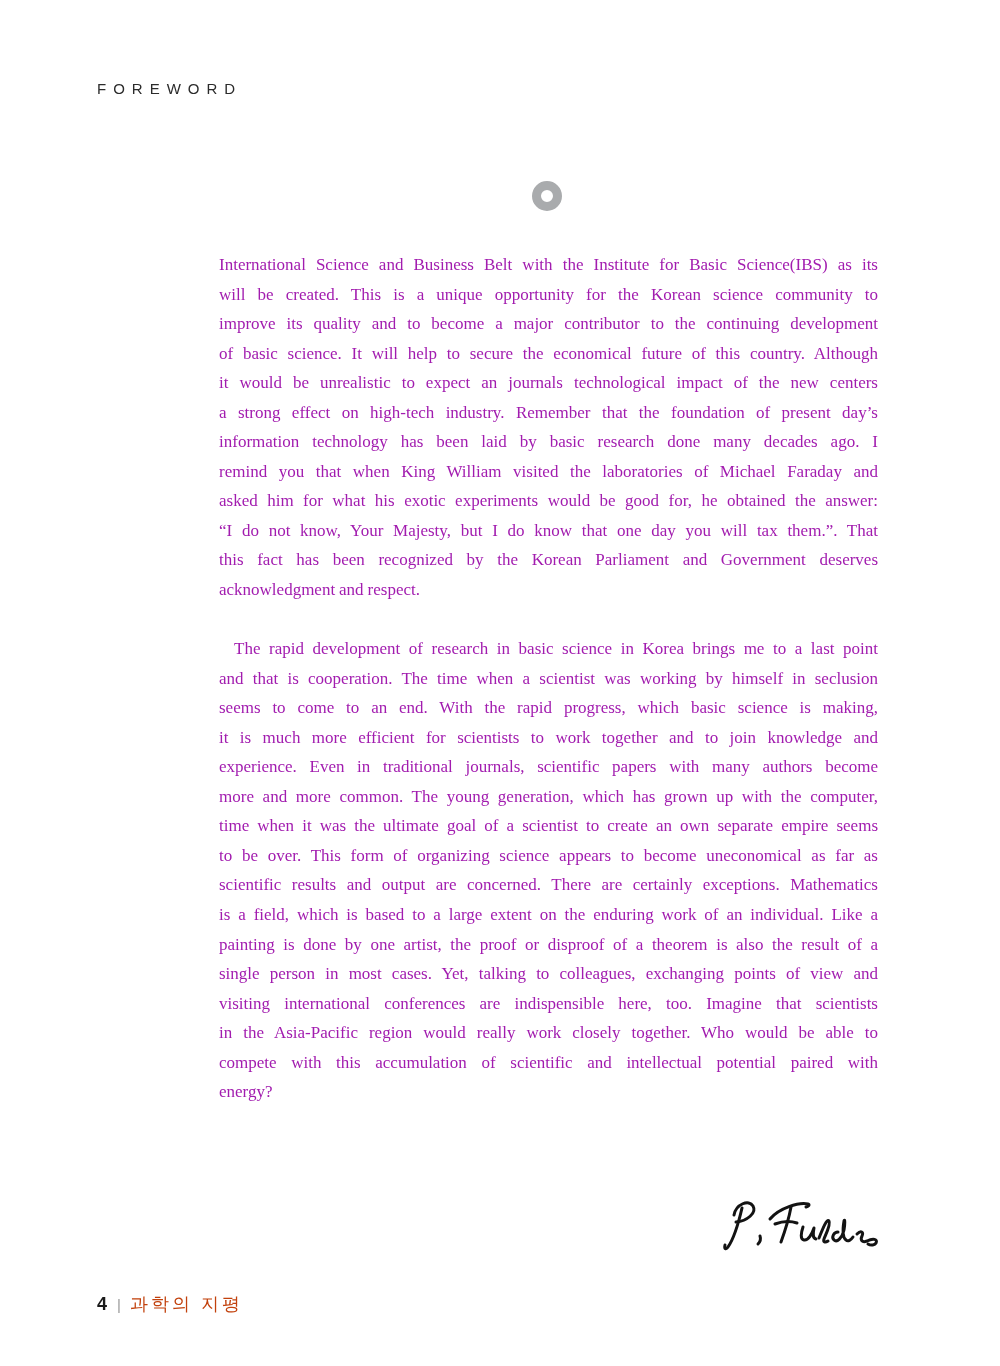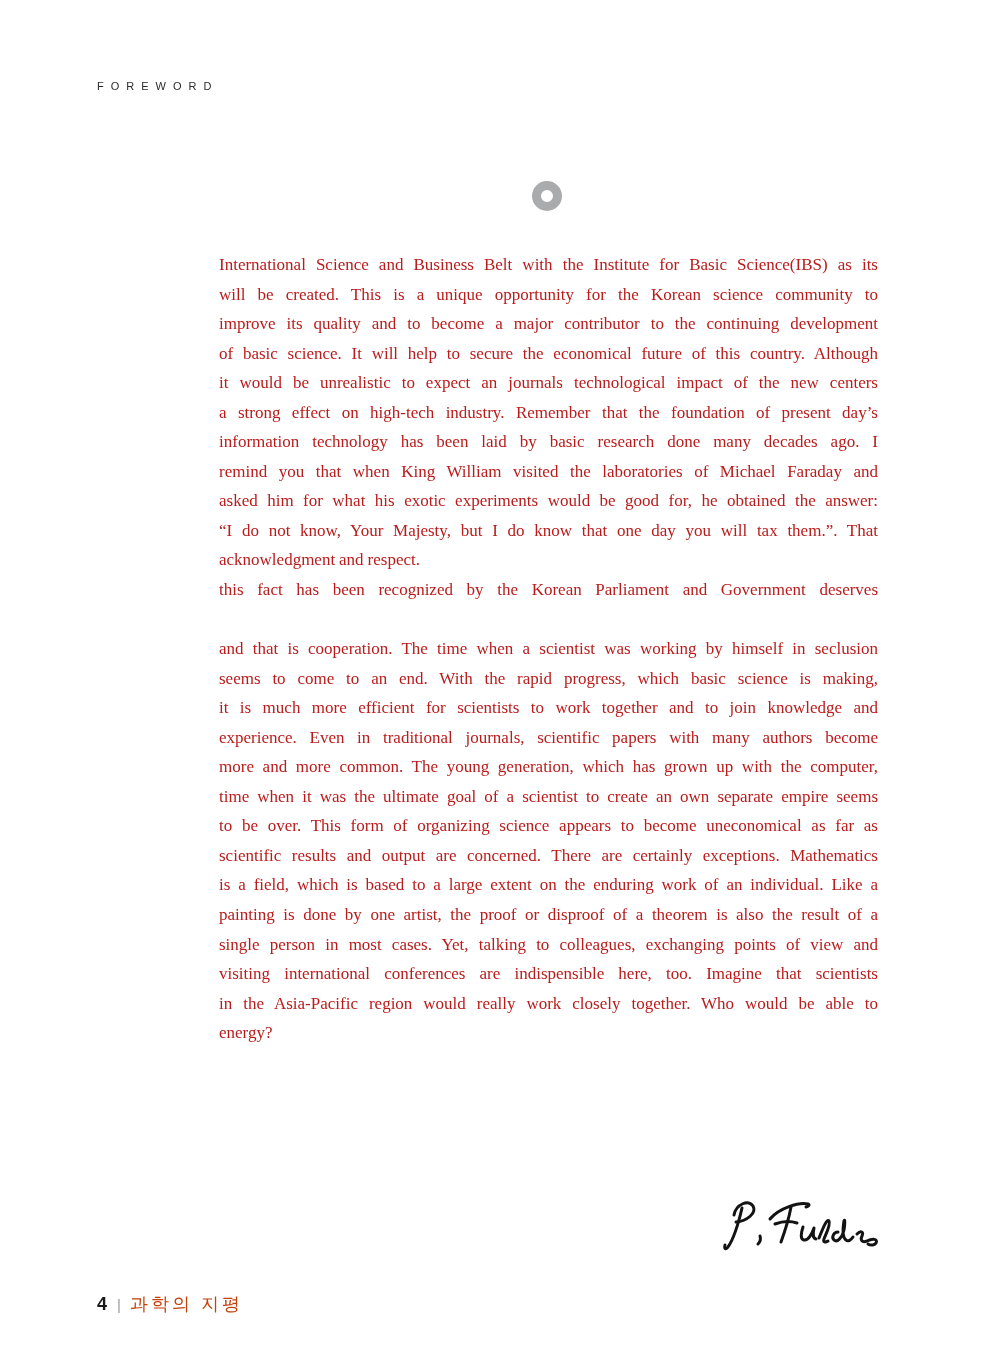--- a/index.html
+++ b/index.html
@@ -14,21 +14,21 @@
     background: #ffffff;
     overflow: hidden;
     font-family: "Liberation Serif", serif;
     color: #111111;
   }
   .foreword-header {
     position: absolute;
     left: 97px;
     top: 80px;
     font-family: "Liberation Sans", sans-serif;
-    font-size: 11px;
+    font-size: 15px;
     font-weight: 500;
     letter-spacing: 7px;
     color: #2b2b2b;
   }
   .donut {
     position: absolute;
     left: 532px;
     top: 181px;
     width: 30px;
     height: 30px;
@@ -38,21 +38,21 @@
     background: transparent;
   }
   .article-text {
     position: absolute;
     left: 219px;
     top: 250px;
     width: 659px;
     font-family: "Liberation Serif", serif;
     font-size: 17px;
     line-height: 29.56px;
-    color: #b91c1c;
+    color: #a21caf;
     word-spacing: -0.3px;
   }
   .paragraph { margin: 0; }
   .paragraph + .paragraph { margin-top: 29.56px; }
   .line {
     text-align: justify;
     text-align-last: justify;
     height: 29.56px;
     overflow: hidden;
     white-space: normal;
@@ -113,37 +113,39 @@
         <div class="line">International Science and Business Belt with the Institute for Basic Science(IBS) as its</div>
         <div class="line">will be created. This is a unique opportunity for the Korean science community to</div>
         <div class="line">improve its quality and to become a major contributor to the continuing development</div>
         <div class="line">of basic science. It will help to secure the economical future of this country. Although</div>
         <div class="line">it would be unrealistic to expect an journals technological impact of the new centers</div>
         <div class="line">a strong effect on high-tech industry. Remember that the foundation of present day’s</div>
         <div class="line">information technology has been laid by basic research done many decades ago. I</div>
         <div class="line">remind you that when King William visited the laboratories of Michael Faraday and</div>
         <div class="line">asked him for what his exotic experiments would be good for, he obtained the answer:</div>
         <div class="line">“I do not know, Your Majesty, but I do know that one day you will tax them.”. That</div>
+        <div class="line">this fact has been recognized by the Korean Parliament and Government deserves</div>
         <div class="line last">acknowledgment and respect.</div>
-        <div class="line">this fact has been recognized by the Korean Parliament and Government deserves</div>
       </div>
       <div class="paragraph">
+        <div class="line indent">The rapid development of research in basic science in Korea brings me to a last point</div>
         <div class="line">and that is cooperation. The time when a scientist was working by himself in seclusion</div>
         <div class="line">seems to come to an end. With the rapid progress, which basic science is making,</div>
         <div class="line">it is much more efficient for scientists to work together and to join knowledge and</div>
         <div class="line">experience. Even in traditional journals, scientific papers with many authors become</div>
         <div class="line">more and more common. The young generation, which has grown up with the computer,</div>
         <div class="line">time when it was the ultimate goal of a scientist to create an own separate empire seems</div>
         <div class="line">to be over. This form of organizing science appears to become uneconomical as far as</div>
         <div class="line">scientific results and output are concerned. There are certainly exceptions. Mathematics</div>
         <div class="line">is a field, which is based to a large extent on the enduring work of an individual. Like a</div>
         <div class="line">painting is done by one artist, the proof or disproof of a theorem is also the result of a</div>
         <div class="line">single person in most cases. Yet, talking to colleagues, exchanging points of view and</div>
         <div class="line">visiting international conferences are indispensible here, too. Imagine that scientists</div>
         <div class="line">in the Asia-Pacific region would really work closely together. Who would be able to</div>
+        <div class="line">compete with this accumulation of scientific and intellectual potential paired with</div>
         <div class="line last">energy?</div>
       </div>
     </div>
 
   <div class="signature" aria-label="Handwritten signature of P. Fulde">
     <svg viewBox="0 0 180 70" xmlns="http://www.w3.org/2000/svg">
 
       <path d="M27 14 C24 27 20 43 13 53 C11 56 9 55 10 51"></path>
 
       <path d="M19 21 C21 10 34 5 38 12 C42 19 32 27 21 28"></path>

